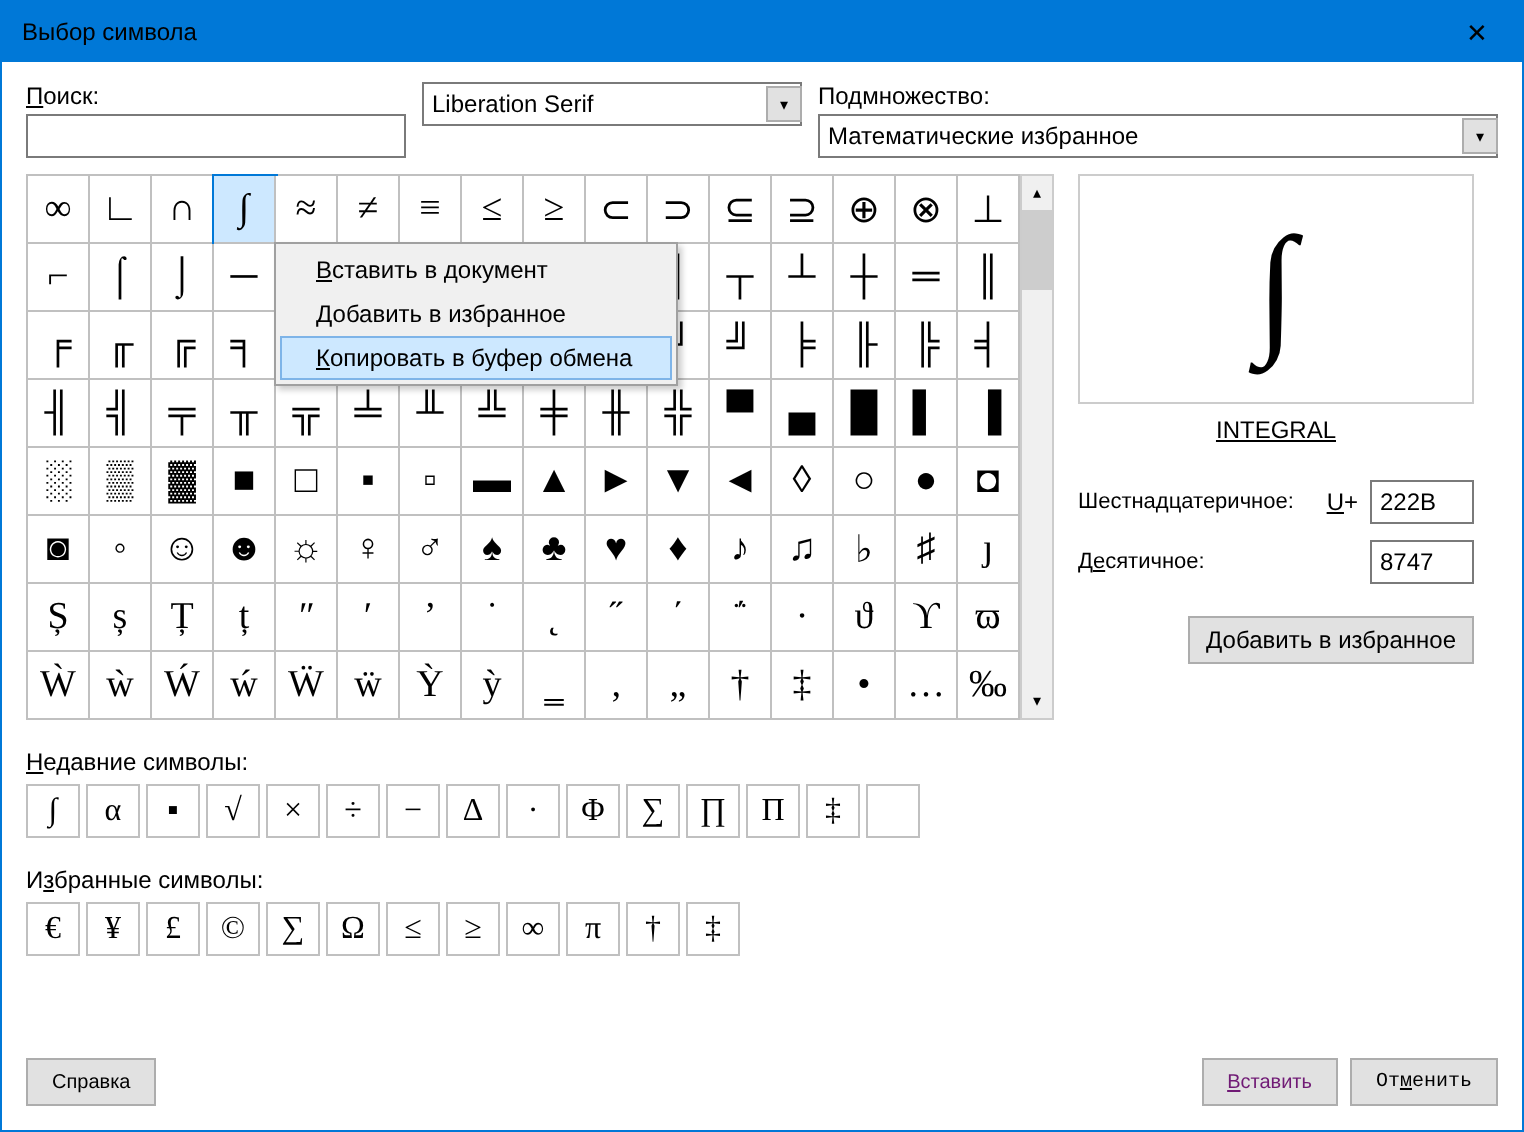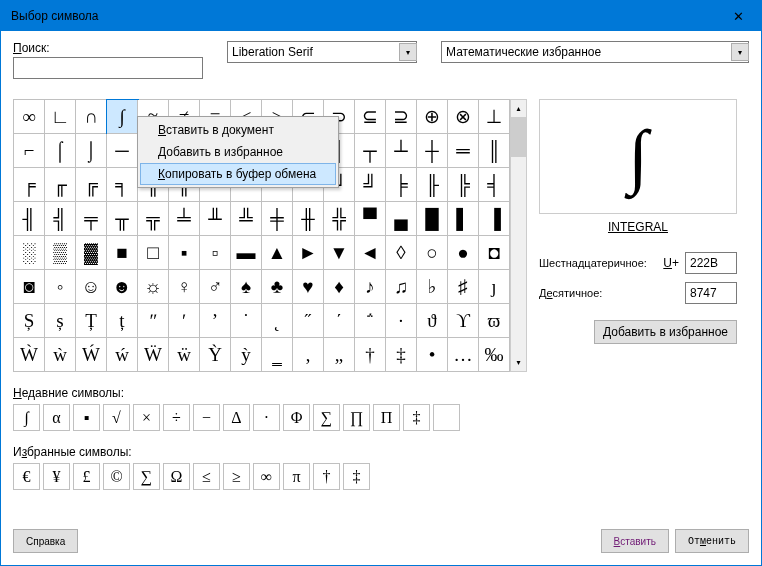--- a/index.html
+++ b/index.html
@@ -2,21 +2,21 @@
 <html><head>
 <meta charset="utf-8">
 <style>
   * { box-sizing: border-box; margin: 0; padding: 0; }
   body { font-family: "Segoe UI", Tahoma, sans-serif; font-size: 12px; background: #fff; color: #000; }
   .window { width: 762px; height: 566px; border: 1px solid #0078d7; background: #fff; position: relative; }
   .titlebar { background: #0078d7; color: #000000; height: 30px; display: flex; align-items: center; padding: 0 10px; }
   .titlebar-title { flex: 1; font-size: 12px; }
   .titlebar-close { width: 45px; height: 30px; display: flex; align-items: center; justify-content: center; cursor: pointer; font-size: 13px; margin-right:-10px;}
   .content { padding: 10px 12px; }
-  .top-row { display: flex; gap: 24px; margin-bottom: 20px; }
+  .top-row { display: flex; gap: 8px; margin-bottom: 8px; }
   .field { display: flex; flex-direction: column; }
   .field label { margin-bottom: 2px; }
   .field .underline { text-decoration: underline; }
   input[type=text], .select-box { height: 22px; border: 1px solid #7a7a7a; padding: 2px 4px; background: #fff; font-size: 12px; font-family: inherit; }
   .select-box { display: flex; align-items: center; justify-content: space-between; cursor: pointer; }
   .select-arrow { width: 18px; height: 18px; background: #e1e1e1; border: 1px solid #adadad; display: flex; align-items: center; justify-content: center; font-size: 8px; margin: -3px -5px -3px 0; }
   .main-area { display: flex; gap: 12px; position: relative; }
   .grid-wrap { display: flex; }
   .char-grid { display: grid; grid-template-columns: repeat(16, 31px); grid-auto-rows: 34px; border-left: 1px solid #c0c0c0; border-top: 1px solid #c0c0c0; }
   .cell { border-right: 1px solid #c0c0c0; border-bottom: 1px solid #c0c0c0; display: flex; align-items: center; justify-content: center; font-family: "Liberation Serif", serif; font-size: 19px; background: #fff; cursor: pointer; }
@@ -61,20 +61,21 @@
         <label><span class="underline">П</span><span></span>оиск:</label>
         <input type="text" value="" style="">
       </div>
       <div class="field" style="width:190px">
         <div class="select-box">
           <span>Liberation Serif</span>
           <span class="select-arrow">▾</span>
         </div>
       </div>
       <div class="field" style="flex:1">
+        <label>По<span class="underline">д</span>множество:</label>
         <div class="select-box">
           <span>Математические избранное</span>
           <span class="select-arrow">▾</span>
         </div>
       </div>
     </div>
 
     <div class="main-area">
       <div class="grid-wrap">
         <div class="char-grid" id="char-grid">
@@ -224,21 +225,21 @@
           <span><span style="text-decoration:underline">U</span>+</span>
           <input type="text" value="222B" style="">
         </div>
         <div class="code-row" style="margin-top:8px">
           <label>Д<span style="text-decoration:underline">е</span>сятичное:</label>
           <input type="text" value="8747" style="">
         </div>
         <button class="fav-btn">Добавить в избранное</button>
       </div>
 
-      <div class="context-menu" style="left:124px; top:17px;">
+      <div class="context-menu" style="left:124px; top:34px;">
         <div class="menu-item"><span class="ul">В</span>ставить в документ</div>
         <div class="menu-item"><span class="ul">Д</span>обавить в избранное</div>
         <div class="menu-item menu-item-hl"><span class="ul">К</span>опировать в буфер обмена</div>
       </div>
     </div>
 
     <div class="section-label"><span style="text-decoration:underline">Н</span>едавние символы:</div>
     <div class="strip" id="recent-strip">
         <div class="scell">∫</div>
         <div class="scell">α</div>

